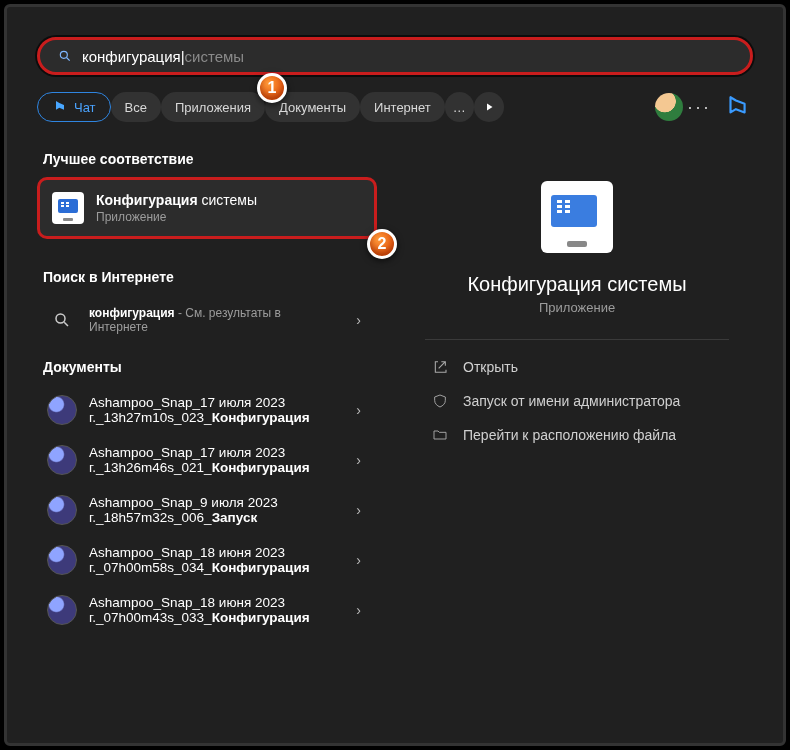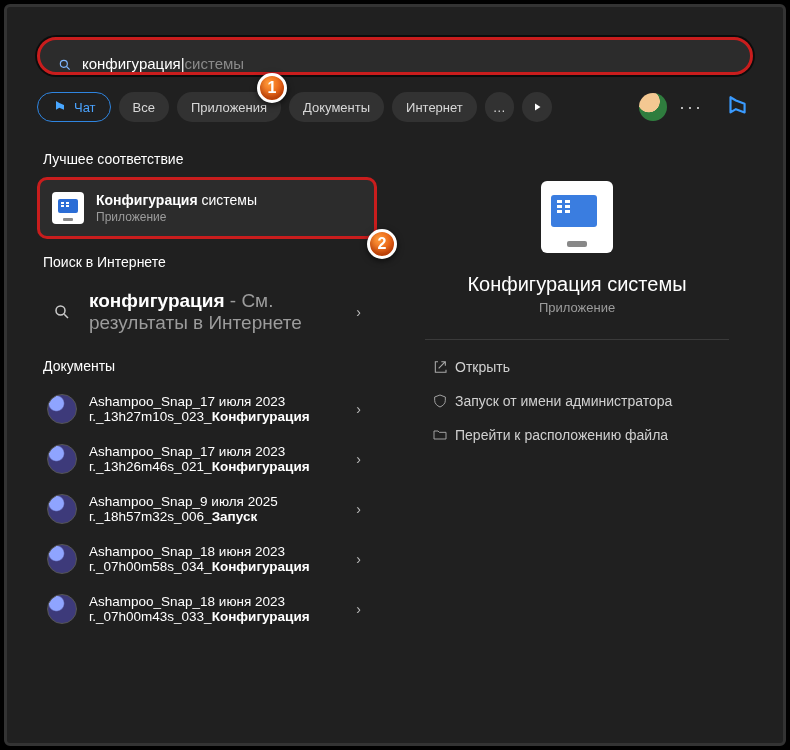--- a/index.html
+++ b/index.html
@@ -22,39 +22,39 @@
 
   
   .search-wrap {
     position: relative;
   }
   .search-box {
     height: 38px;
     border-radius: 19px;
     background: #2c2c2c;
     display: flex;
-    align-items: flex-end;
+    align-items: center;
     padding: 0 18px;
     border: 3px solid #c91d1d;
     box-shadow: 0 0 0 2px rgba(0,0,0,.6);
   }
   .search-icon {
     width: 14px; height: 14px;
     margin-right: 10px;
     position: relative;
   }
   .search-icon svg { width:14px; height:14px; }
   .search-text { color: #fff; font-size: 15px; }
   .search-text .sug { color: #8a8a8a; }
 
   
   .filters {
     display: flex;
     align-items: center;
-    gap: 8px;
+    gap: 0;
     margin-top: 14px;
     height: 36px;
   }
   .chip {
     height: 30px;
     padding: 0 14px;
     border-radius: 15px;
     background: #323232;
     color: #d8d8d8;
     font-size: 13px;
@@ -73,21 +73,21 @@
   .play { width:30px; height:30px; border-radius:15px; background:#323232; display:flex; align-items:center; justify-content:center; cursor:pointer;}
   .avatar { width:28px;height:28px;border-radius:50%;background:radial-gradient(circle at 35% 30%,#f4c892 0 40%,#2f7d3e 42% 100%);margin-left:8px;}
   .dots { color:#d0d0d0; font-size:18px; letter-spacing:2px; margin-left:4px; cursor:pointer;}
   .bing { width:32px;height:32px;margin-left:10px;display:flex;align-items:center;justify-content:center;}
 
   
   .columns { display:flex; gap:24px; margin-top:18px; height: 580px;}
   .left { width: 340px; }
   .right { flex: 1; border-radius:10px; }
 
-  .section-title { color:#fff; font-size:14px; font-weight:400; margin: 8px 0 10px 6px; }
+  .section-title { color:#fff; font-size:14px; font-weight:700; margin: 8px 0 10px 6px; }
 
   .result {
     border-radius: 6px;
     padding: 10px 10px;
     display:flex;
     align-items:center;
     gap:12px;
     cursor:pointer;
     position:relative;
   }
@@ -125,21 +125,21 @@
   .big-icon {
     width:72px;height:72px;background:#fff;border-radius:6px;margin:18px auto 0;position:relative;
   }
   .big-icon .mon{position:absolute;left:10px;top:14px;width:46px;height:32px;background:#3a7de0;border-radius:3px;}
   .big-icon .mon::before{content:"";position:absolute;left:6px;top:5px;width:5px;height:3px;background:#fff;box-shadow:0 5px 0 #fff,0 10px 0 #fff, 8px 0 0 #fff, 8px 5px 0 #fff, 8px 10px 0 #fff;}
   .big-icon .st{position:absolute;bottom:6px;left:26px;width:20px;height:6px;background:#888;border-radius:2px;}
   .app-title { text-align:center;color:#fff;font-size:20px;font-weight:400;margin-top:20px;}
   .app-type { text-align:center;color:#9c9c9c;font-size:13px;margin-top:4px;}
   .divider { height:1px;background:#3a3a3a;margin:24px 0 10px;}
   .action {
-    display:flex;align-items:center;gap:6px;padding:8px 6px;color:#d0d0d0;font-size:14px;cursor:pointer;border-radius:4px;
+    display:flex;align-items:center;gap:14px;padding:8px 6px;color:#d0d0d0;font-size:14px;cursor:pointer;border-radius:4px;
   }
   .action-icon{width:18px;height:18px;display:flex;align-items:center;justify-content:center;opacity:.8;}
 
   
   .badge {
     position:absolute;width:30px;height:30px;border-radius:50%;
     background: radial-gradient(circle at 35% 30%, #ff9a3a 0%, #e85a10 70%);
     border: 3px solid #fff;
     box-shadow: 0 2px 6px rgba(0,0,0,.6), inset 0 -4px 6px rgba(120,30,0,.5);
     color:#fff;font-weight:700;font-size:16px;
@@ -220,31 +220,31 @@
             <div class="stand"></div>
         </div>
         <div class="result-text">
           <div class="result-title">
             <b>Конфигурация</b><span> системы</span>
           </div>
           <div class="result-sub">Приложение</div>
         </div>
       </div>
 
-      <div class="section-title" style="margin-top:15px">Поиск в Интернете</div>
+      <div class="section-title" style="margin-top:30px">Поиск в Интернете</div>
 
       <div class="result">
         <div class="web-icon">
           <svg width="18" height="18" viewBox="0 0 24 24">
               <circle cx="10" cy="10" r="6" stroke="#ccc" stroke-width="2" fill="none"></circle>
               <line x1="15" y1="15" x2="20" y2="20" stroke="#ccc" stroke-width="2"></line>
             </svg>
         </div>
         <div class="result-text">
-          <div class="result-title" style="font-size:19px">
+          <div class="result-title" style="font-size:12px">
             <b>конфигурация</b><span style="color:#9c9c9c"> - См. результаты в Интернете</span>
           </div>
         </div>
         <div class="chev">›</div>
       </div>
 
       <div class="section-title" style="margin-top:14px">Документы</div>
 
       <div class="result">
         <div class="doc-icon"></div>
@@ -265,21 +265,21 @@
             <span>г._13h26m46s_021_</span><b>Конфигурация</b>
           </div>
         </div>
         <div class="chev">›</div>
       </div>
 
       <div class="result">
         <div class="doc-icon"></div>
         <div class="result-text">
           <div class="result-title" style="font-size:13.5px">
-            <span>Ashampoo_Snap_9 июля 2025</span><br>
+            <span>Ashampoo_Snap_9 июля 2023</span><br>
             <span>г._18h57m32s_006_</span><b>Запуск</b>
           </div>
         </div>
         <div class="chev">›</div>
       </div>
 
       <div class="result">
         <div class="doc-icon"></div>
         <div class="result-text">
           <div class="result-title" style="font-size:13.5px">

